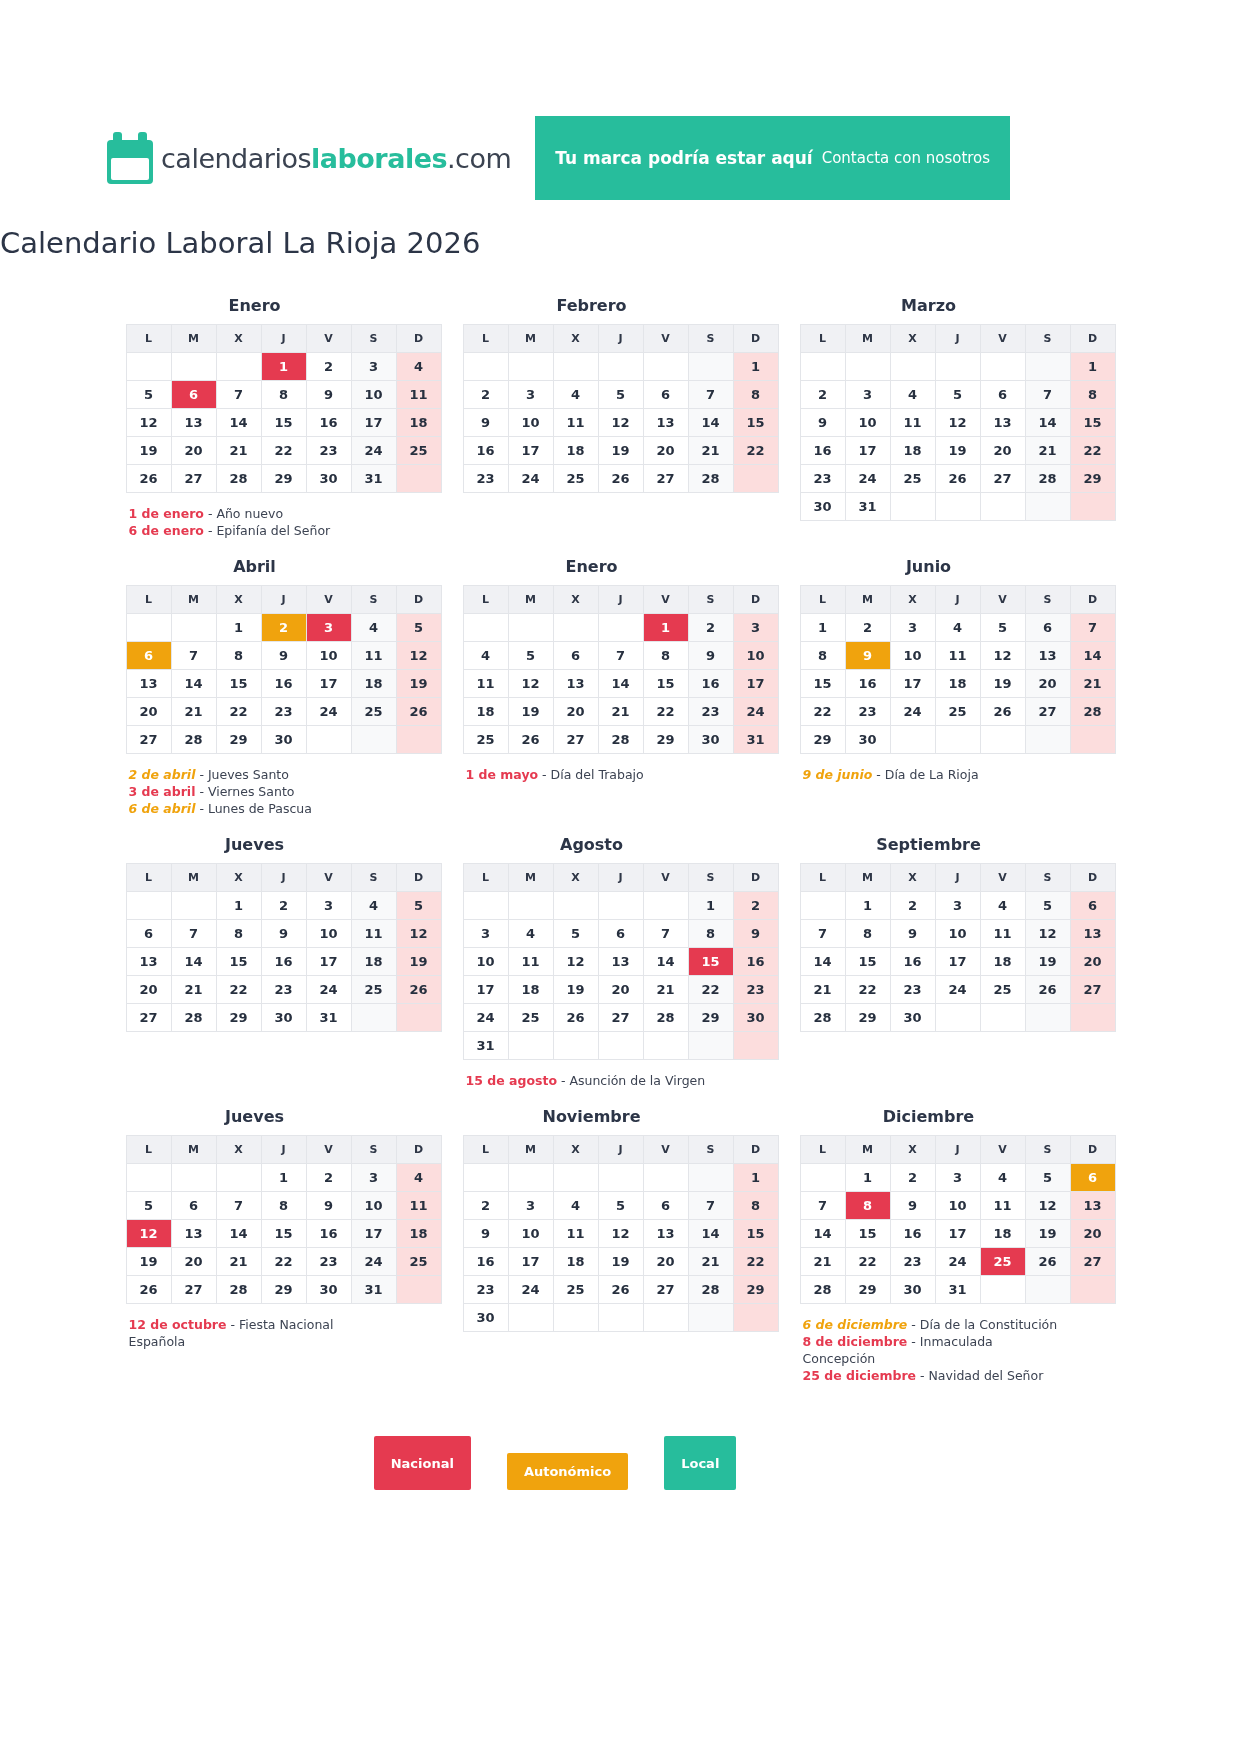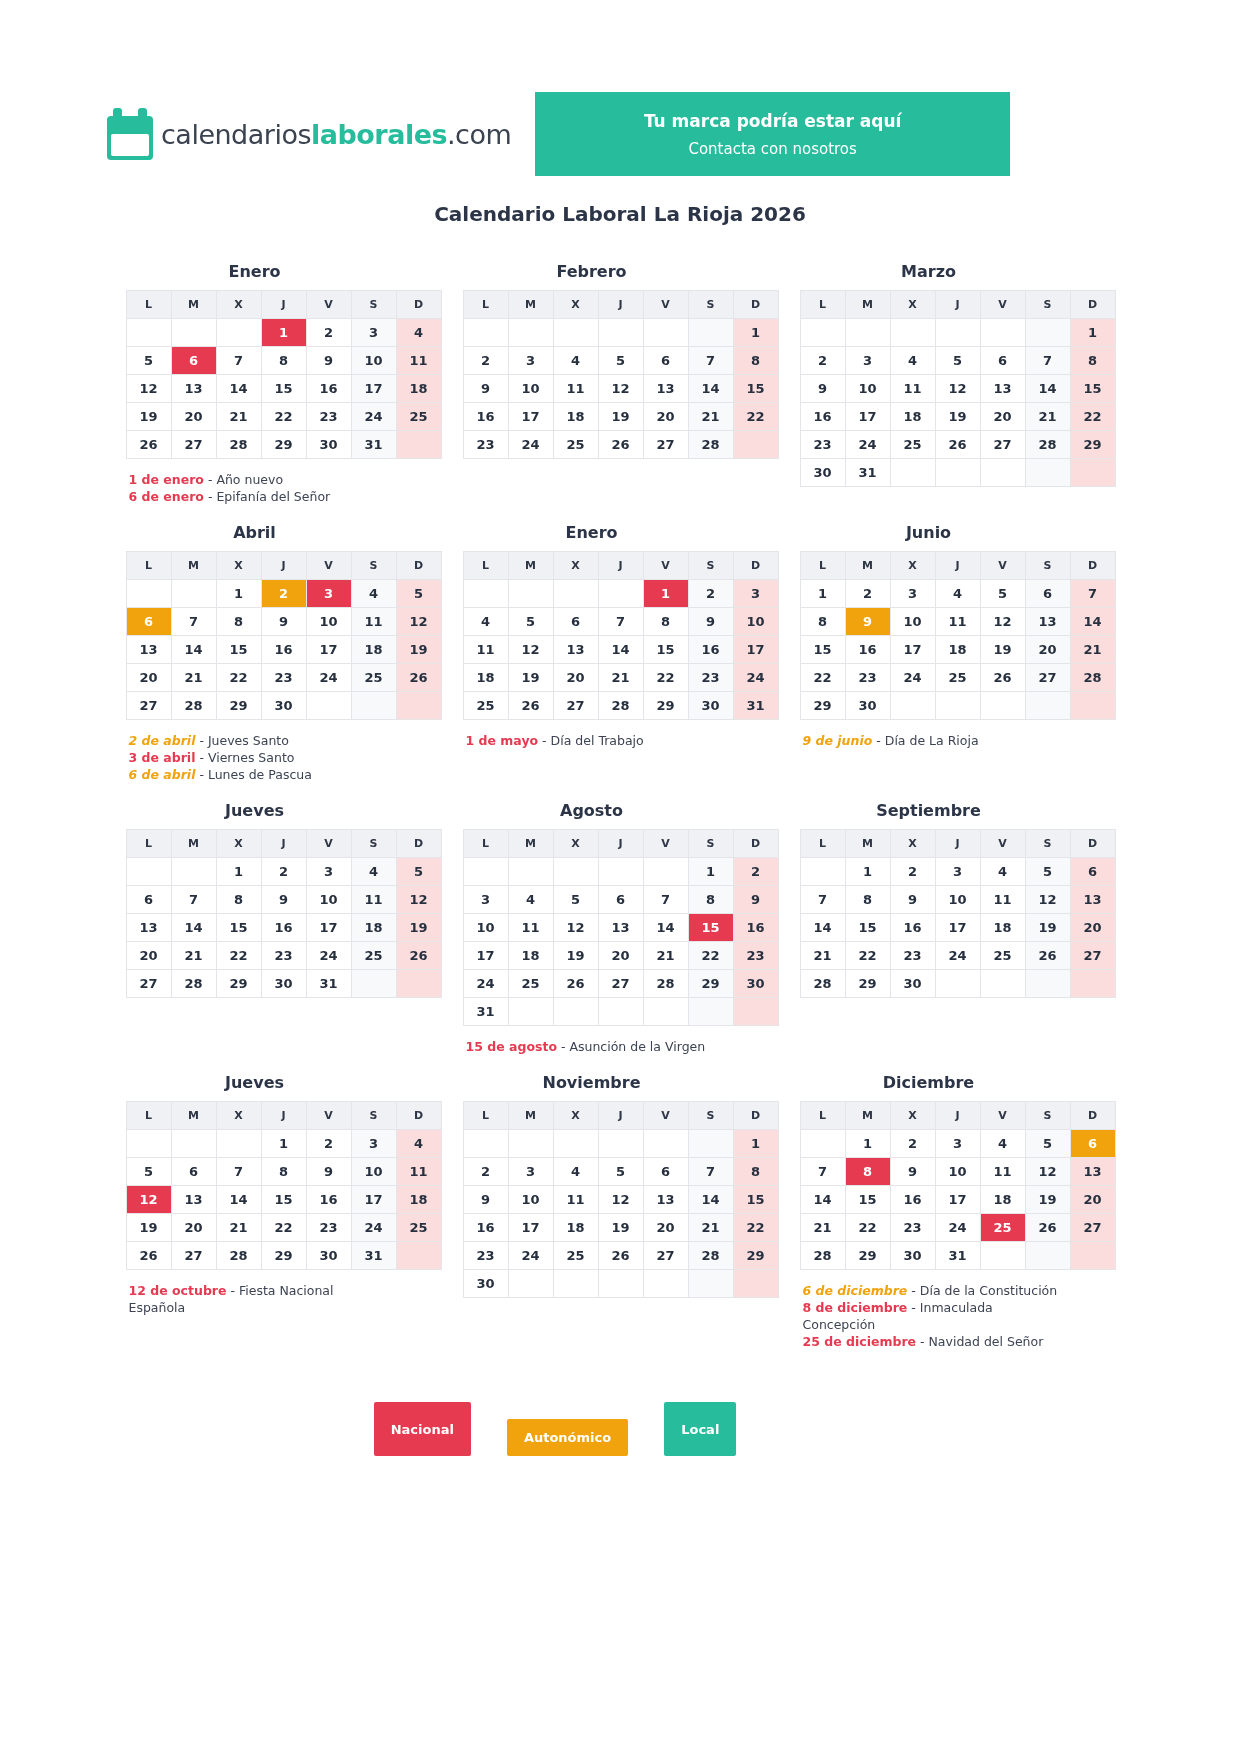--- a/index.html
+++ b/index.html
@@ -15,39 +15,39 @@
   }
   *{box-sizing:border-box;margin:0;padding:0;}
   html,body{background:#ffffff;}
   body{
     width:1240px;height:1754px;margin:0 auto;position:relative;
     font-family:"DejaVu Sans","Liberation Sans",sans-serif;color:var(--ink);
   }
   
   .header{
     display:flex;align-items:center;justify-content:space-between;
-    padding:92px 230px 0 107px;
+    padding:116px 230px 0 107px;
     gap:24px;
   }
   .logo{display:flex;align-items:center;gap:8px;cursor:pointer;}
   .logo-icon{position:relative;width:46px;height:52px;flex:0 0 auto;}
   .logo-icon .ring{position:absolute;top:0;width:9px;height:17px;background:var(--local);border-radius:3px;}
   .logo-icon .ring.l{left:6px;} .logo-icon .ring.r{right:6px;}
   .logo-icon .frame{position:absolute;top:8px;left:0;width:46px;height:44px;background:var(--local);border-radius:4px;}
   .logo-icon .page{position:absolute;top:26px;left:4px;width:38px;height:22px;background:#ffffff;border-radius:2px;}
   .logo-text{font-size:27px;letter-spacing:-0.5px;color:#3b4351;}
   .logo-text .hl{color:var(--local);font-weight:bold;}
   .banner{
     width:550px;height:84px;background:var(--local);color:#ffffff;
-    display:flex;flex-direction:column;align-items:center;justify-content:center;gap:9px;cursor:pointer;
+    display:flex;flex-direction:row;align-items:center;justify-content:center;gap:9px;cursor:pointer;
   }
   .banner-line1{font-size:17px;font-weight:bold;}
   .banner-line2{font-size:15px;}
   
-  h1.page-title{ text-align:center;font-size:20px;font-weight:bold;color:var(--ink);margin-top:26px; }
+  h1.page-title{ text-align:left;font-size:29px;font-weight:normal;color:var(--ink);margin-top:26px; }
   
   .cal-grid{
     width:989px;margin:36px auto 0 auto;
     display:grid;grid-template-columns:repeat(3,315px);column-gap:22px;row-gap:18px;
     align-items:start;
   }
   .month{width:258px;}
   .month-title{text-align:center;font-size:16px;font-weight:600;color:var(--ink);margin-bottom:9px;}
   table.month-table{border-collapse:collapse;width:315px;table-layout:fixed;}
   .month-table th,.month-table td{

